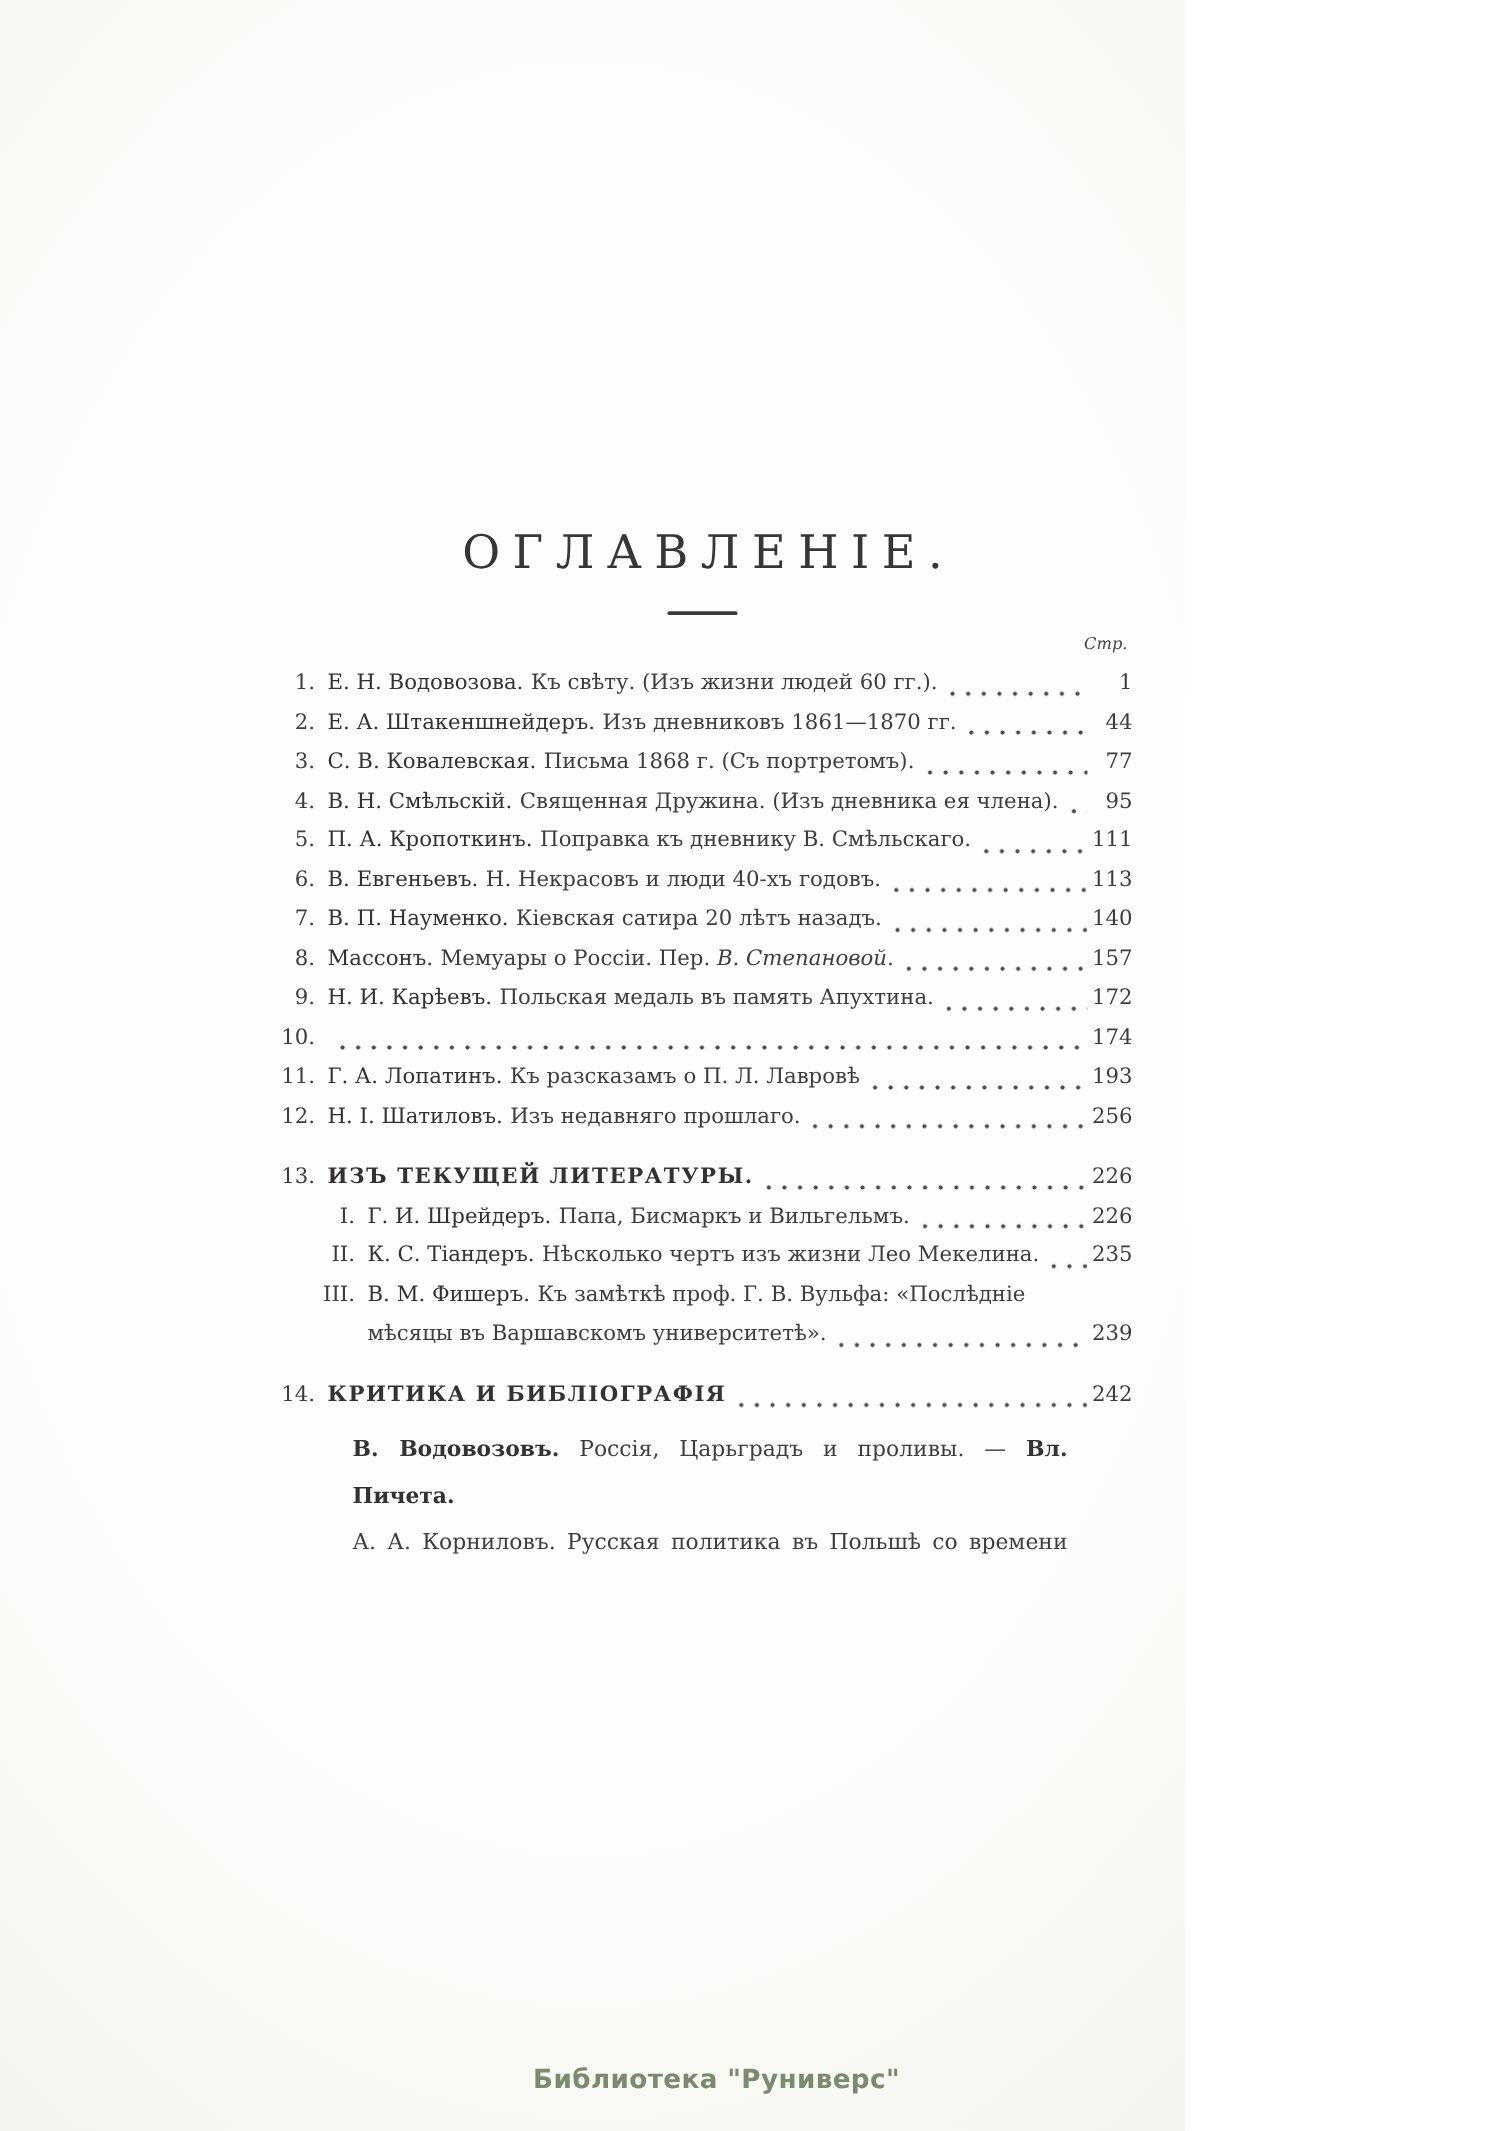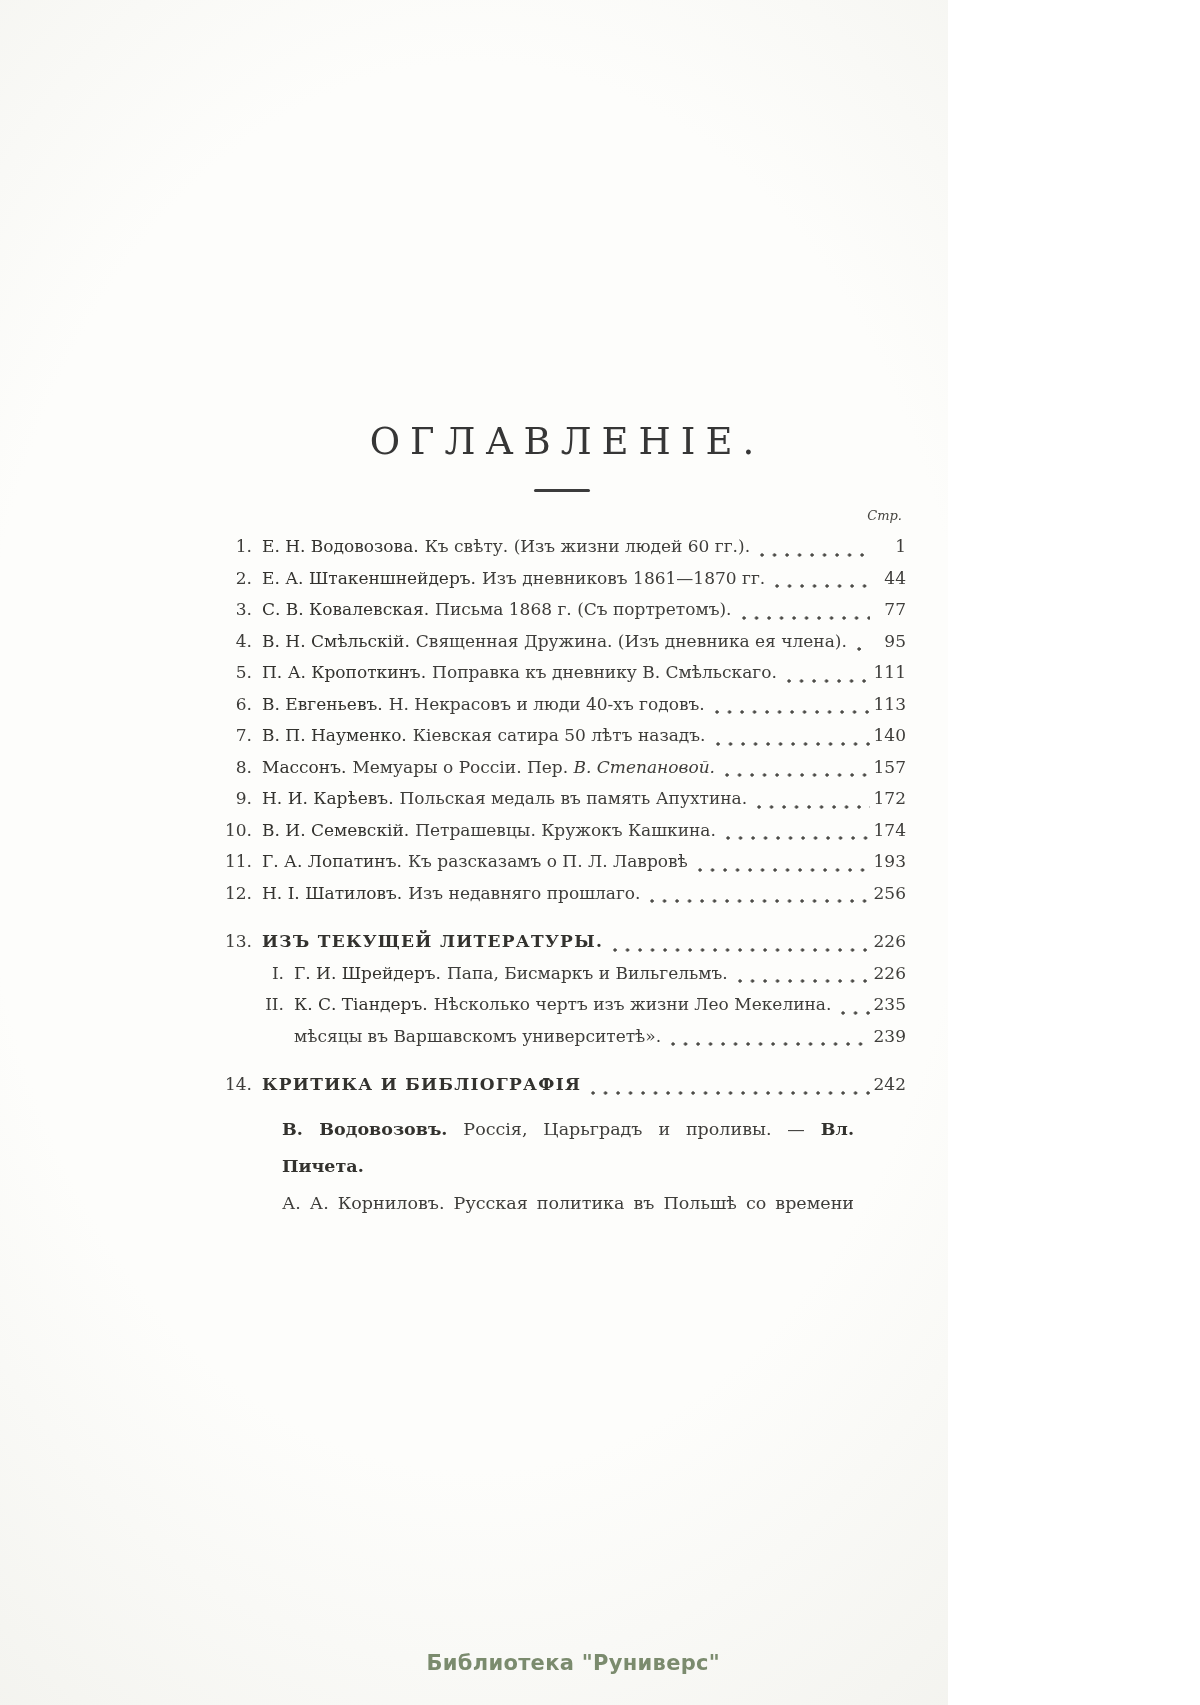--- a/index.html
+++ b/index.html
@@ -96,42 +96,41 @@
 
     <div class="row">
       <span class="num">6.</span>
       <span class="txt"><b class="au">В. Евгеньевъ.</b><span>Н. Некрасовъ и люди 40-хъ годовъ.</span></span>
       <span class="leader"></span>
       <span class="pg">113</span>
     </div>
 
     <div class="row">
       <span class="num">7.</span>
-      <span class="txt"><b class="au">В. П. Науменко.</b><span>Кіевская сатира 50 лѣтъ назадъ.</span></span>
+      <span class="txt"><b class="au">В. П. Науменко.</b><span>Кіевская сатира 20 лѣтъ назадъ.</span></span>
       <span class="leader"></span>
       <span class="pg">140</span>
     </div>
 
     <div class="row">
       <span class="num">8.</span>
       <span class="txt"><b class="au">Массонъ.</b><span>Мемуары о Россіи. Пер.</span>&nbsp;<i>В. Степановой.</i></span>
       <span class="leader"></span>
       <span class="pg">157</span>
     </div>
 
     <div class="row">
       <span class="num">9.</span>
       <span class="txt"><b class="au">Н. И. Карѣевъ.</b><span>Польская медаль въ память Апухтина.</span></span>
       <span class="leader"></span>
       <span class="pg">172</span>
     </div>
 
     <div class="row">
       <span class="num">10.</span>
-      <span class="txt"><b class="au">В. И. Семевскій.</b><span>Петрашевцы. Кружокъ Кашкина.</span></span>
       <span class="leader"></span>
       <span class="pg">174</span>
     </div>
 
     <div class="row">
       <span class="num">11.</span>
       <span class="txt"><b class="au">Г. А. Лопатинъ.</b><span>Къ разсказамъ о П. Л. Лавровѣ</span></span>
       <span class="leader"></span>
       <span class="pg">193</span>
     </div>
@@ -157,20 +156,24 @@
       <span class="pg">226</span>
     </div>
 
     <div class="row sub">
       <span class="num">II.</span>
       <span class="txt"><b class="au">К. С. Тіандеръ.</b><span>Нѣсколько чертъ изъ жизни Лео Мекелина.</span></span>
       <span class="leader"></span>
       <span class="pg">235</span>
     </div>
 
+    <div class="row sub">
+      <span class="num">III.</span>
+      <span class="txt"><b class="au">В. М. Фишеръ.</b><span>Къ замѣткѣ проф. Г. В. Вульфа: «Послѣдніе</span></span>
+    </div>
 
     <div class="row sub-cont">
       <span class="txt">мѣсяцы въ Варшавскомъ университетѣ».</span>
       <span class="leader"></span>
       <span class="pg">239</span>
     </div>
 
     <div class="row section">
       <span class="num">14.</span>
       <span class="txt">КРИТИКА И БИБЛІОГРАФІЯ</span>

